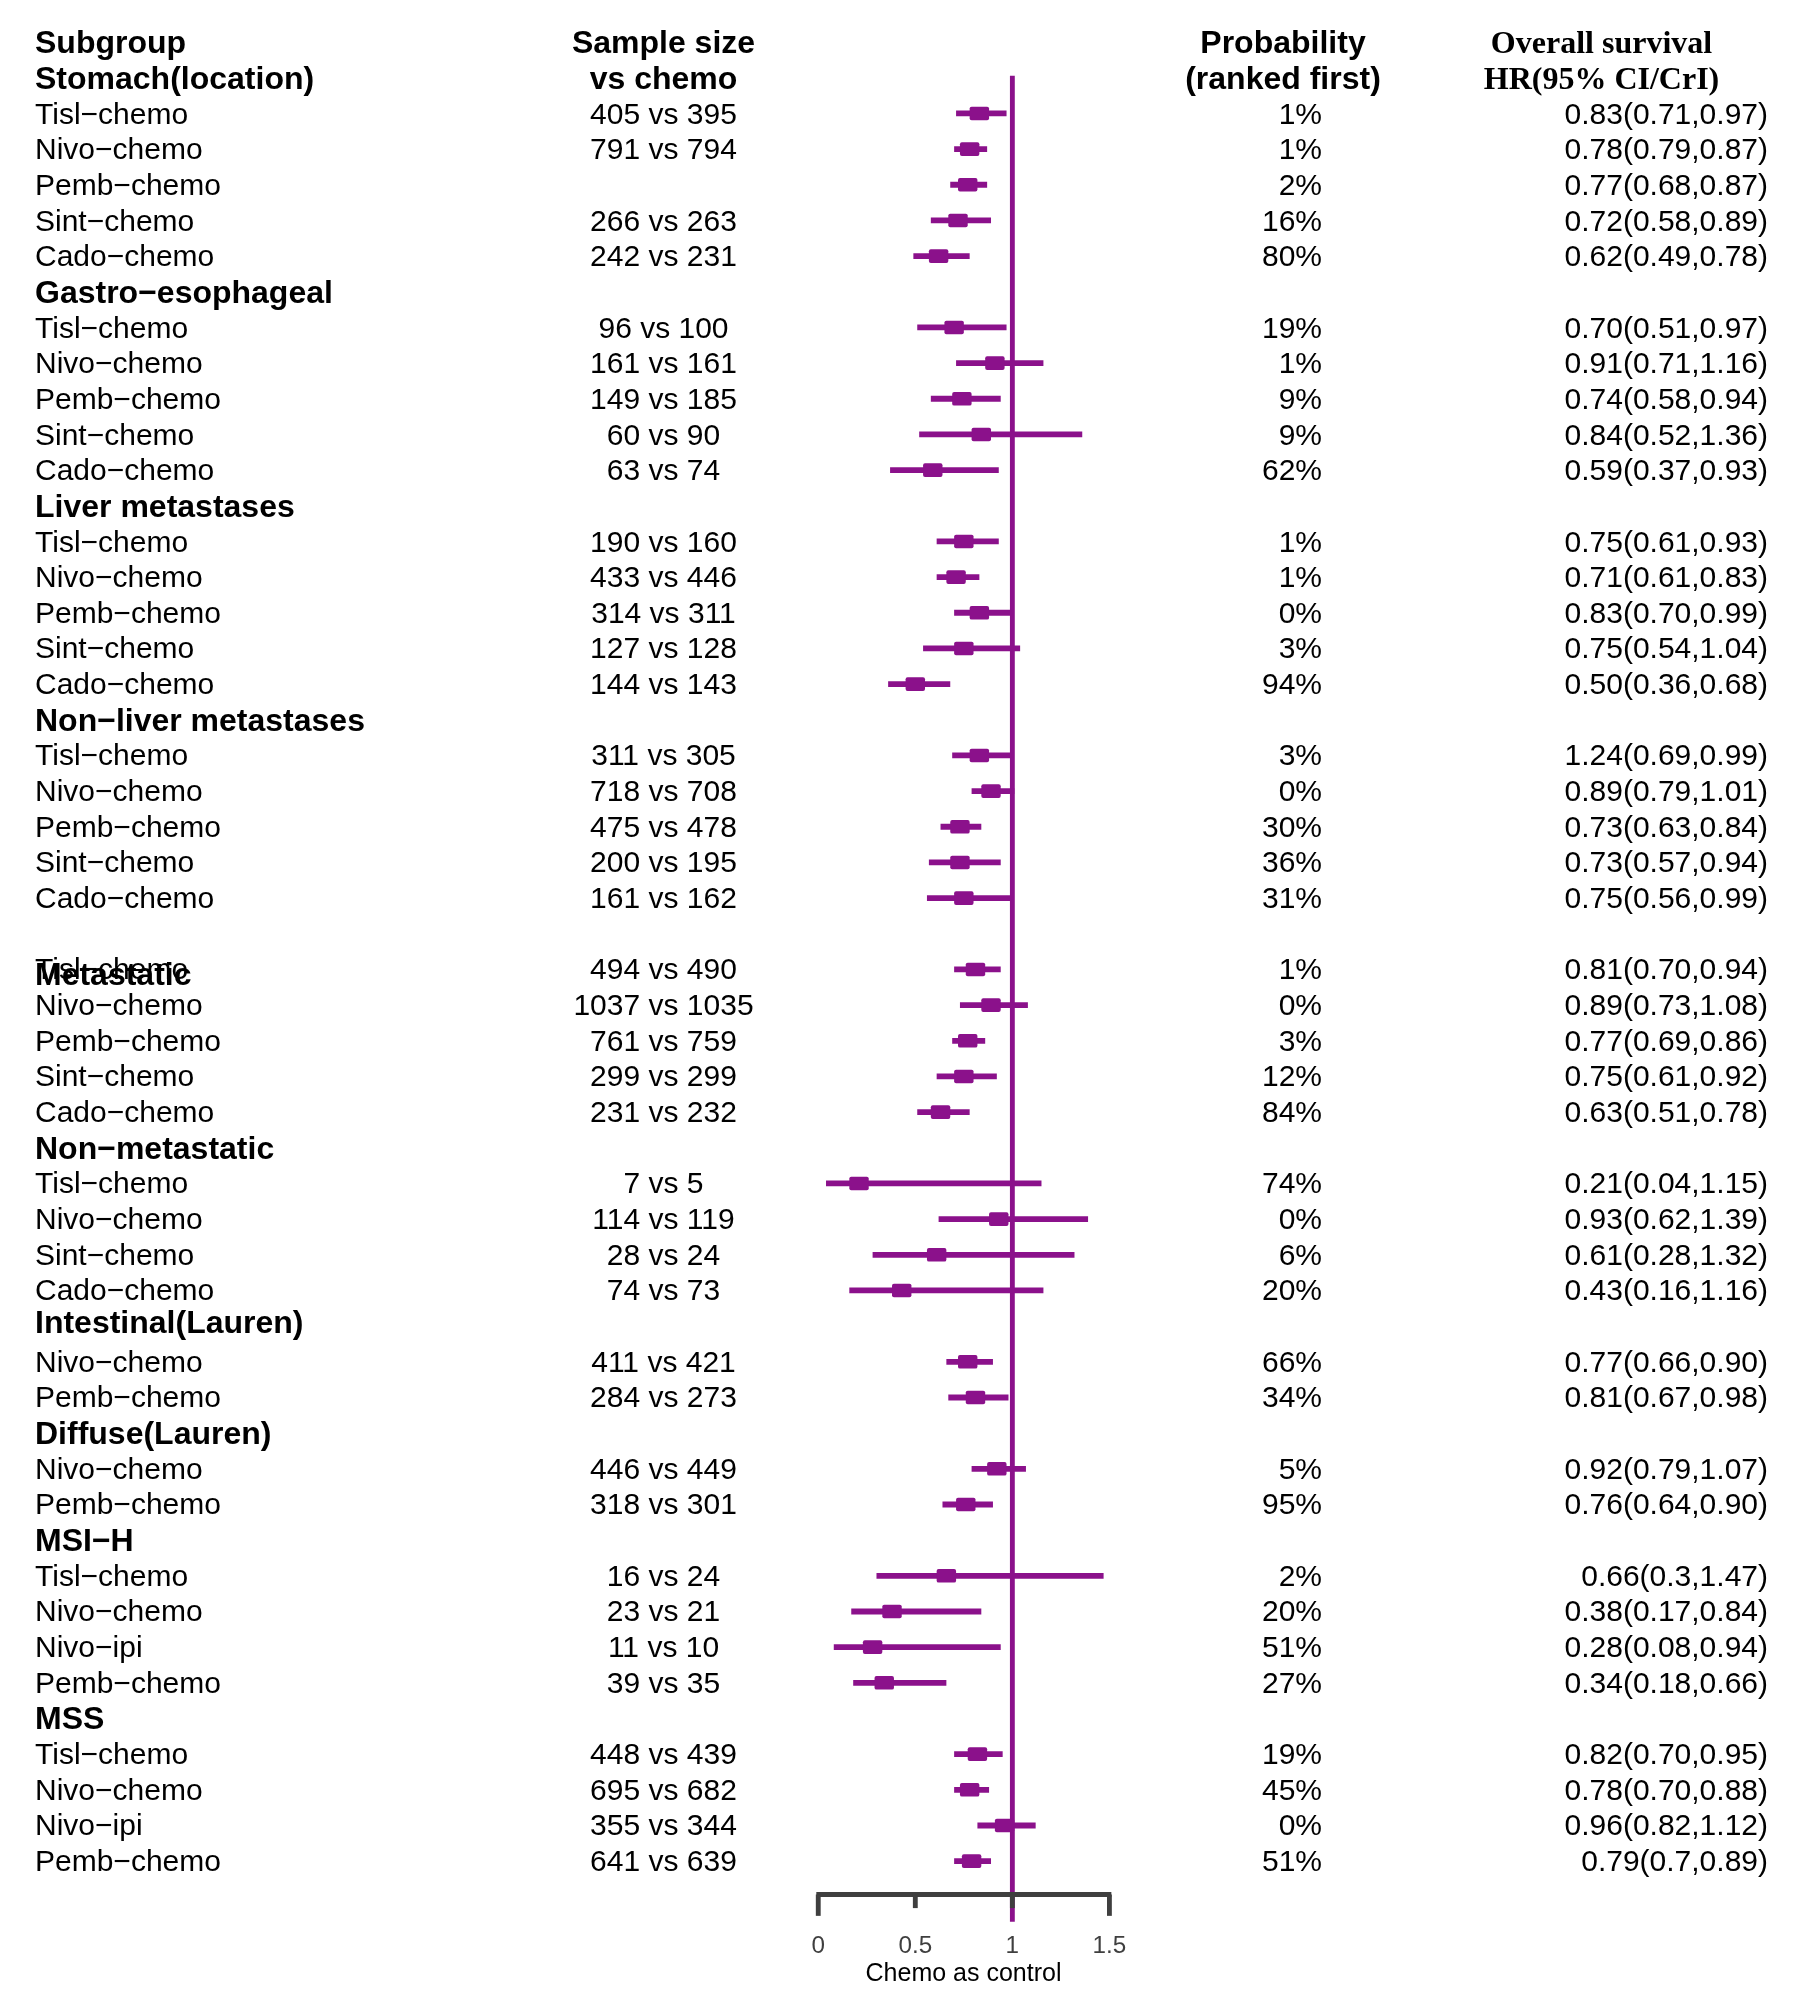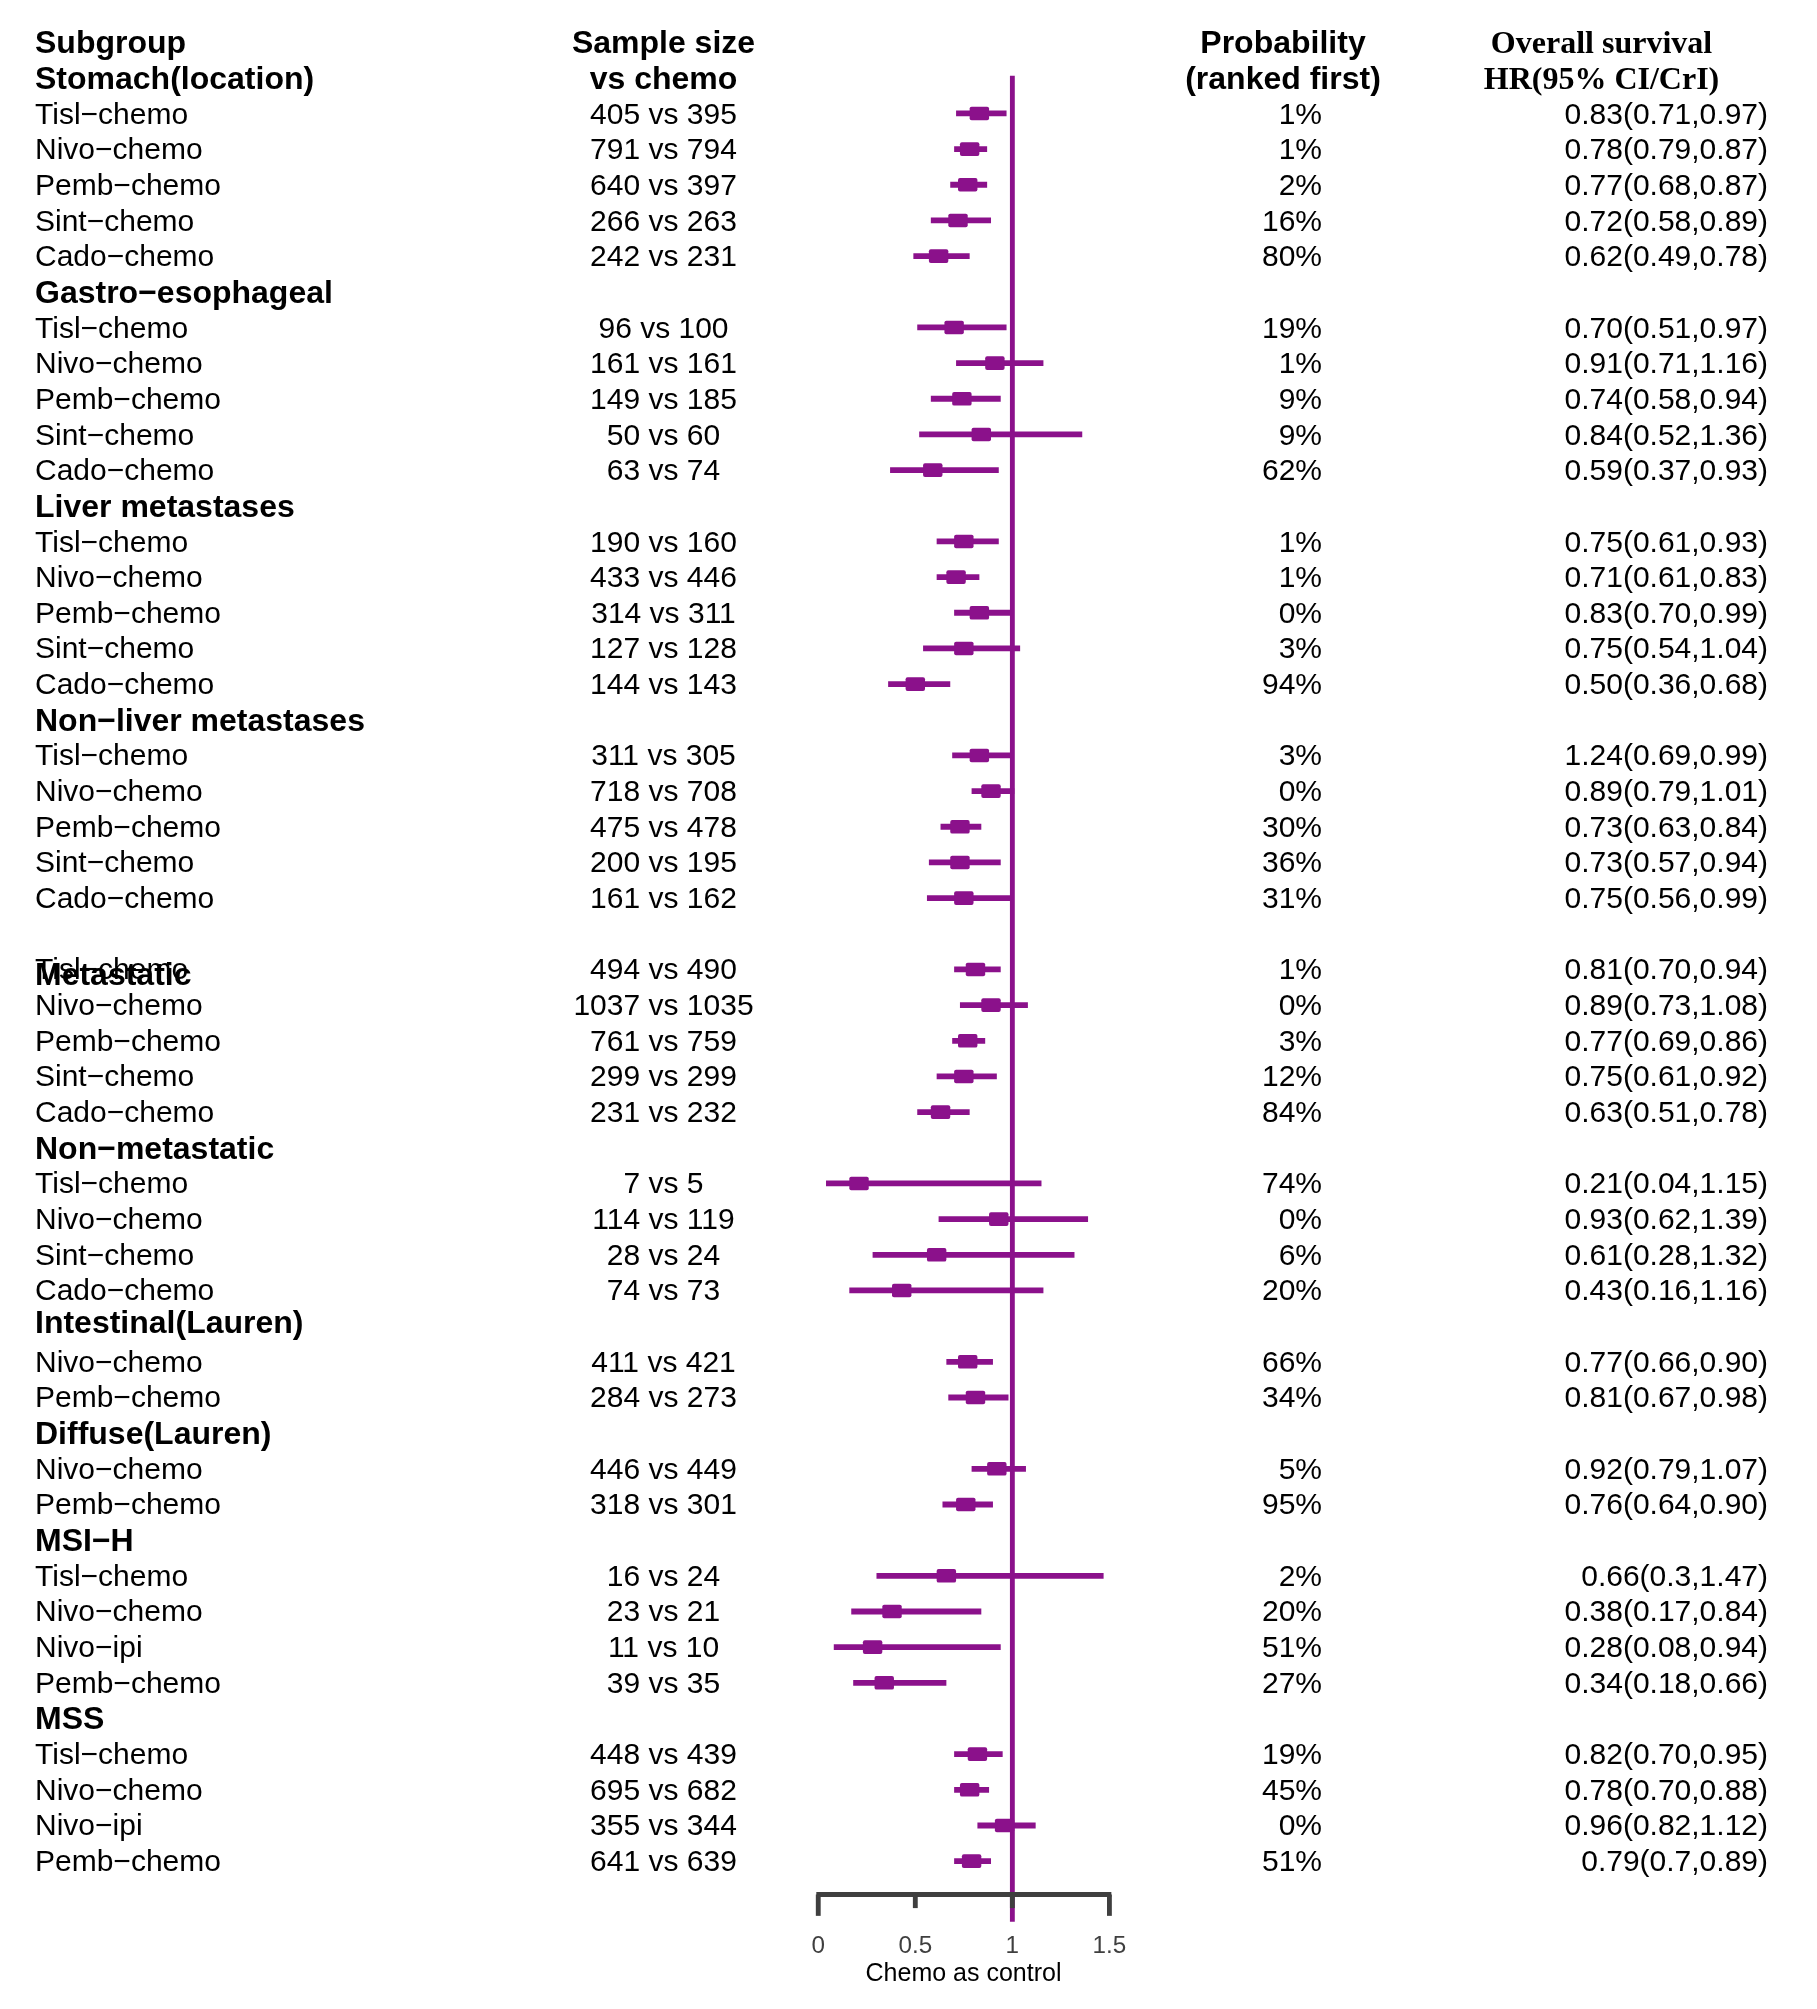--- a/index.html
+++ b/index.html
@@ -136,21 +136,20 @@
         <span class="cell c-hr">0.83(0.71,0.97)</span>
       </div>
       <div class="row data" style="top: 131px;">
         <span class="cell c-sub">Nivo−chemo</span>
         <span class="cell c-sample">791 vs 794</span>
         <span class="cell c-prob">1%</span>
         <span class="cell c-hr">0.78(0.79,0.87)</span>
       </div>
       <div class="row data" style="top: 167px;">
         <span class="cell c-sub">Pemb−chemo</span>
-        <span class="cell c-sample">640 vs 397</span>
         <span class="cell c-prob">2%</span>
         <span class="cell c-hr">0.77(0.68,0.87)</span>
       </div>
       <div class="row data" style="top: 203px;">
         <span class="cell c-sub">Sint−chemo</span>
         <span class="cell c-sample">266 vs 263</span>
         <span class="cell c-prob">16%</span>
         <span class="cell c-hr">0.72(0.58,0.89)</span>
       </div>
       <div class="row data" style="top: 238px;">
@@ -175,21 +174,21 @@
         <span class="cell c-hr">0.91(0.71,1.16)</span>
       </div>
       <div class="row data" style="top: 381px;">
         <span class="cell c-sub">Pemb−chemo</span>
         <span class="cell c-sample">149 vs 185</span>
         <span class="cell c-prob">9%</span>
         <span class="cell c-hr">0.74(0.58,0.94)</span>
       </div>
       <div class="row data" style="top: 417px;">
         <span class="cell c-sub">Sint−chemo</span>
-        <span class="cell c-sample">50 vs 60</span>
+        <span class="cell c-sample">60 vs 90</span>
         <span class="cell c-prob">9%</span>
         <span class="cell c-hr">0.84(0.52,1.36)</span>
       </div>
       <div class="row data" style="top: 452px;">
         <span class="cell c-sub">Cado−chemo</span>
         <span class="cell c-sample">63 vs 74</span>
         <span class="cell c-prob">62%</span>
         <span class="cell c-hr">0.59(0.37,0.93)</span>
       </div>
       <div class="row hdr" style="top: 488px;">

